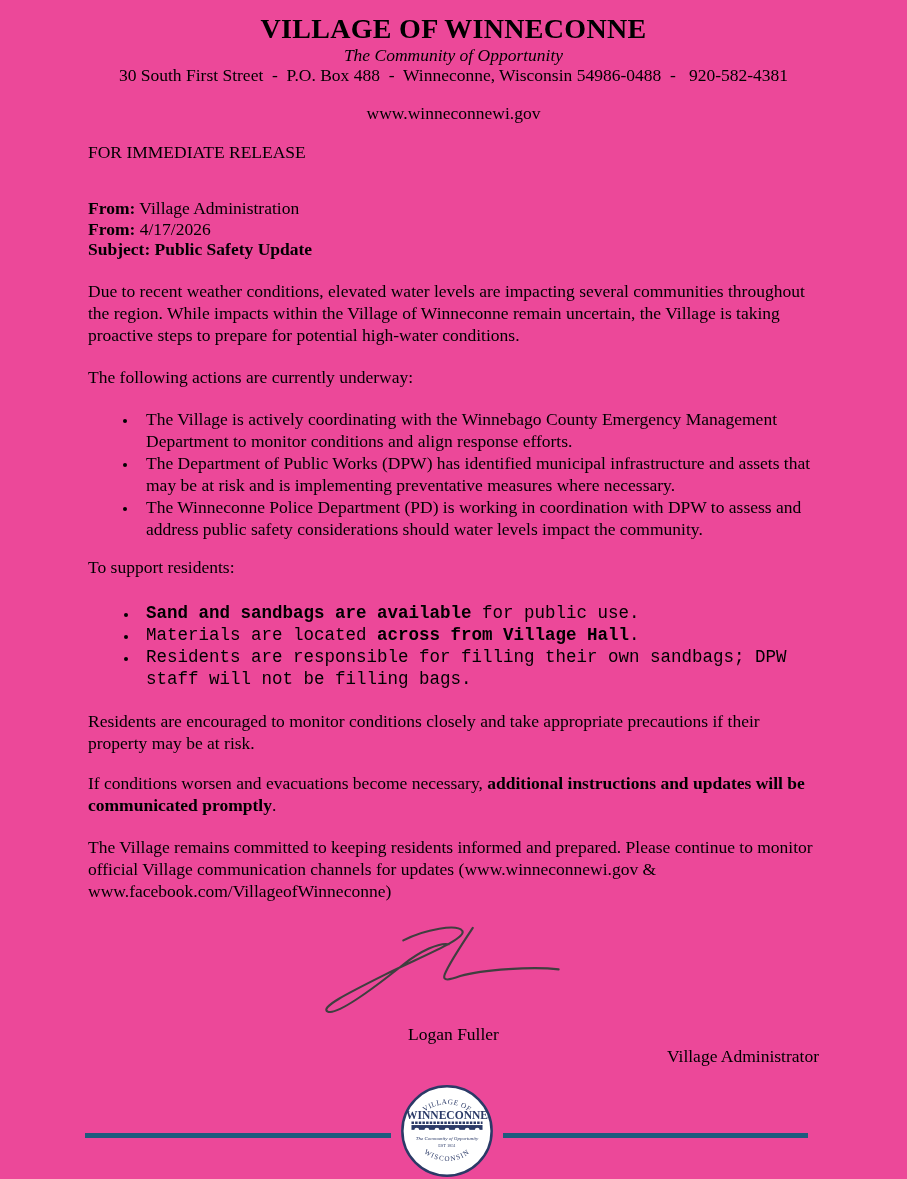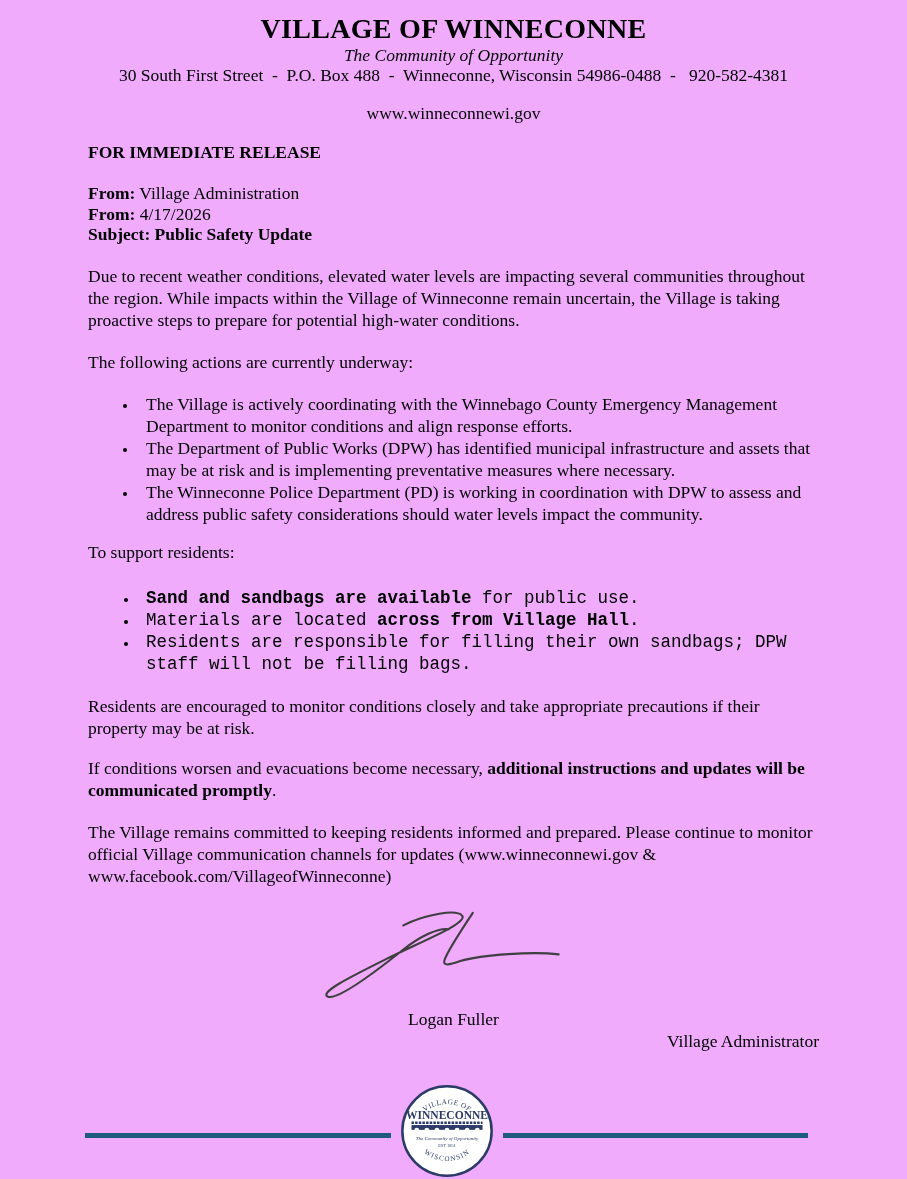--- a/index.html
+++ b/index.html
@@ -1,38 +1,38 @@
 <!DOCTYPE html>
 <html><head>
 <meta charset="utf-8">
 <style>
   * { box-sizing: border-box; }
   html, body { margin: 0; padding: 0; background: #ffffff; }
   .page {
     position: relative;
     width: 907px;
     height: 1179px;
-    background: #f0abfc;
+    background: #ec4899;
     font-family: "Liberation Serif", serif;
     font-size: 17.5px;
     line-height: 22px;
     color: #000000;
     overflow: hidden;
   }
   .header { text-align: center; padding-top: 12px; }
   .org-title { font-size: 28px; font-weight: bold; line-height: 33px; letter-spacing: 0.3px; }
   .org-tagline { font-style: italic; line-height: 20px; }
   .org-address { line-height: 20px; white-space: pre-wrap; }
   .org-website { line-height: 20px; margin-top: 18px; }
 
   .content { padding: 0 88px; }
   .content p { margin: 20px 0 0 0; }
   .bold { font-weight: bold; }
-  .banner { margin-top: 18px !important; font-weight: bold; }
-  .meta { margin-top: 20px; }
+  .banner { margin-top: 18px !important; font-weight: normal; }
+  .meta { margin-top: 35px; }
   .meta-line { margin: 0 !important; line-height: 20.5px; white-space: pre-wrap; }
 
   ul { margin: 20px 0 0 0; padding-left: 50px; }
   li { padding-left: 8px; line-height: 22px; }
   li::marker { font-size: 0.75em; }
   .support-list { margin-top: 24px; font-family: Liberation Mono, monospace; }
   .support-heading { margin-top: 16px !important; }
   .evac-paragraph { margin-top: 18px !important; }
 
   .sig-block { margin-top: 14px; text-align: center; }

